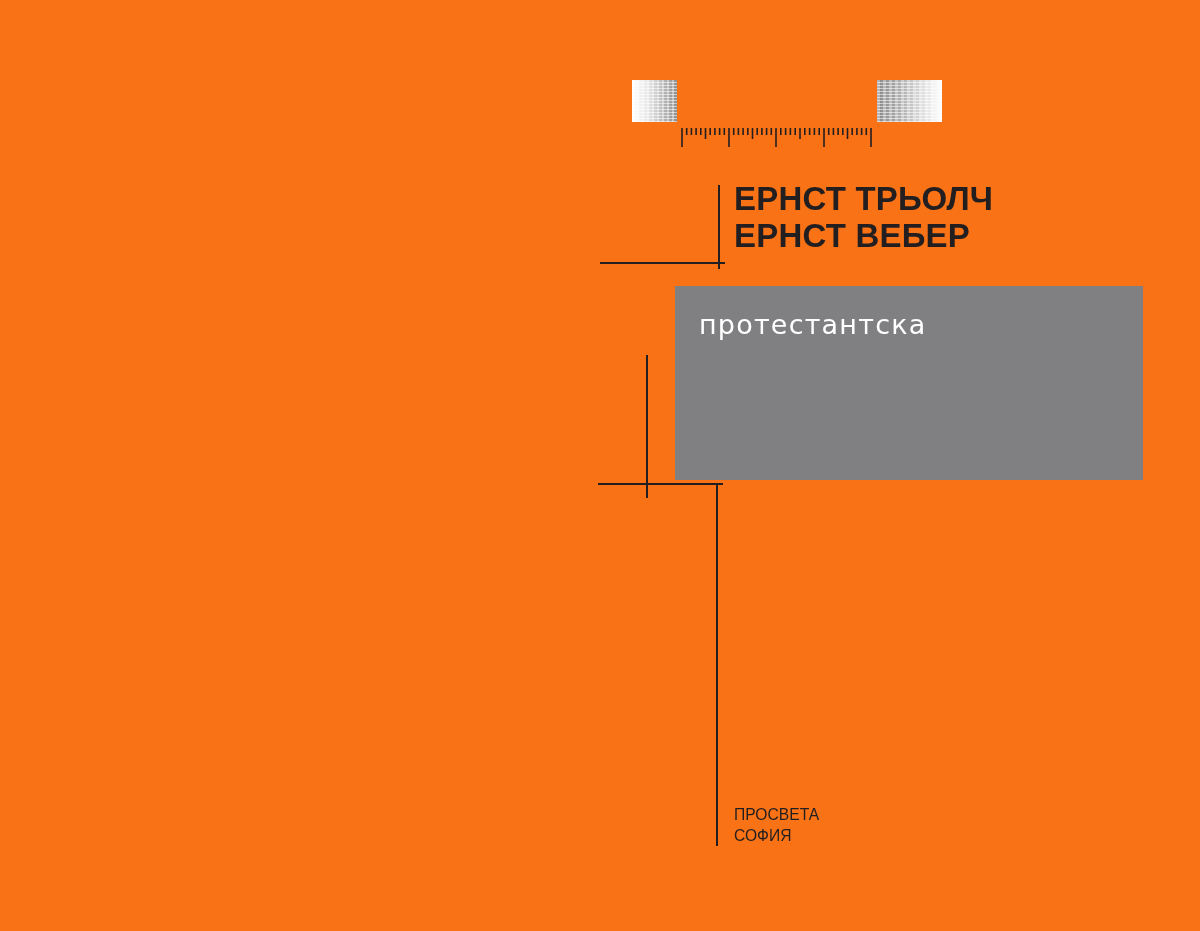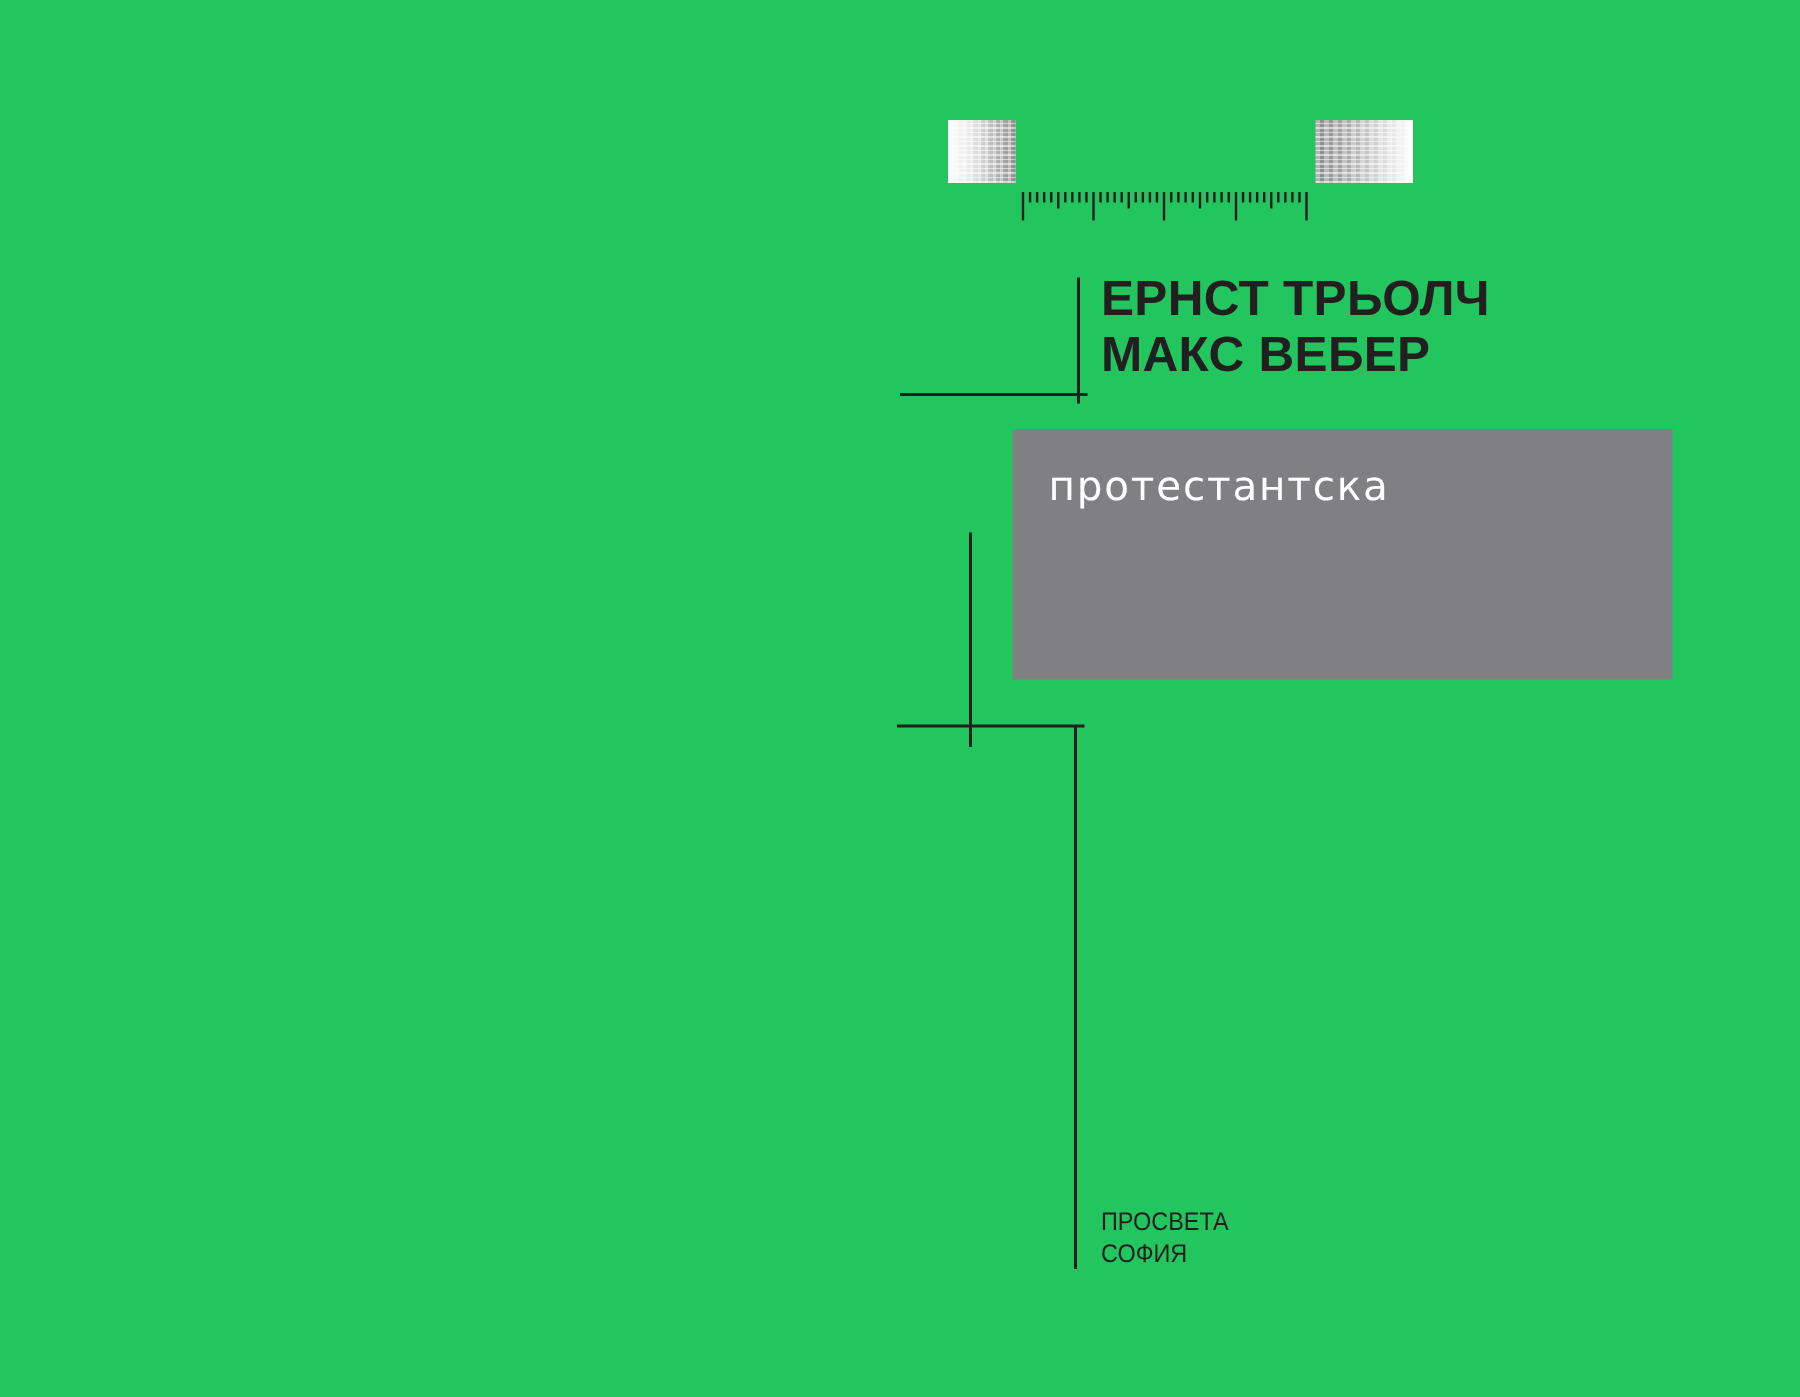--- a/index.html
+++ b/index.html
@@ -11,21 +11,21 @@
       width: 1200px;
       height: 931px;
       position: relative;
       overflow: hidden;
       font-family: "Liberation Sans", sans-serif;
     }
     .page {
       position: absolute;
       left: 0; top: 0;
       width: 1200px; height: 931px;
-      background: #22c55e;
+      background: #f97316;
     }
     .line {
       position: absolute;
       background: #231f20;
     }
     .texture {
       position: absolute;
       top: 80px;
       height: 42px;
       overflow: hidden;
@@ -64,22 +64,23 @@
       line-height: 37px;
       color: #231f20;
       letter-spacing: 0.2px;
     }
     .authors div { white-space: nowrap; }
     .title-box {
       position: absolute;
       left: 675px;
       top: 286px;
       width: 440px;
-      height: 167px;
+      height: 194px;
       background: #808083;
+      padding-left: 28px;
     }
     .title-text {
       position: absolute;
       left: 24px;
       top: 20px;
       margin: 0;
       font-family: "DejaVu Sans", sans-serif;
       font-weight: normal;
       font-size: 27px;
       line-height: 38.5px;
@@ -156,21 +157,21 @@
       <line x1="181.6" y1="2" x2="181.6" y2="9"></line>
       <line x1="186.3" y1="2" x2="186.3" y2="9"></line>
     </g>
   </svg>
 
   <div class="line" style="left:718px; top:185px; width:2px; height:84px;"></div>
   <div class="line" style="left:600px; top:262px; width:125px; height:2px;"></div>
 
   <div class="authors">
     <div>ЕРНСТ ТРЬОЛЧ</div>
-    <div>МАКС ВЕБЕР</div>
+    <div>ЕРНСТ ВЕБЕР</div>
   </div>
 
   <div class="title-box">
     <div class="title-text">
       <div>протестантска</div>
     </div>
   </div>
 
   <div class="line" style="left:646px; top:355px; width:2px; height:143px;"></div>
   <div class="line" style="left:598px; top:483px; width:125px; height:2px;"></div>

